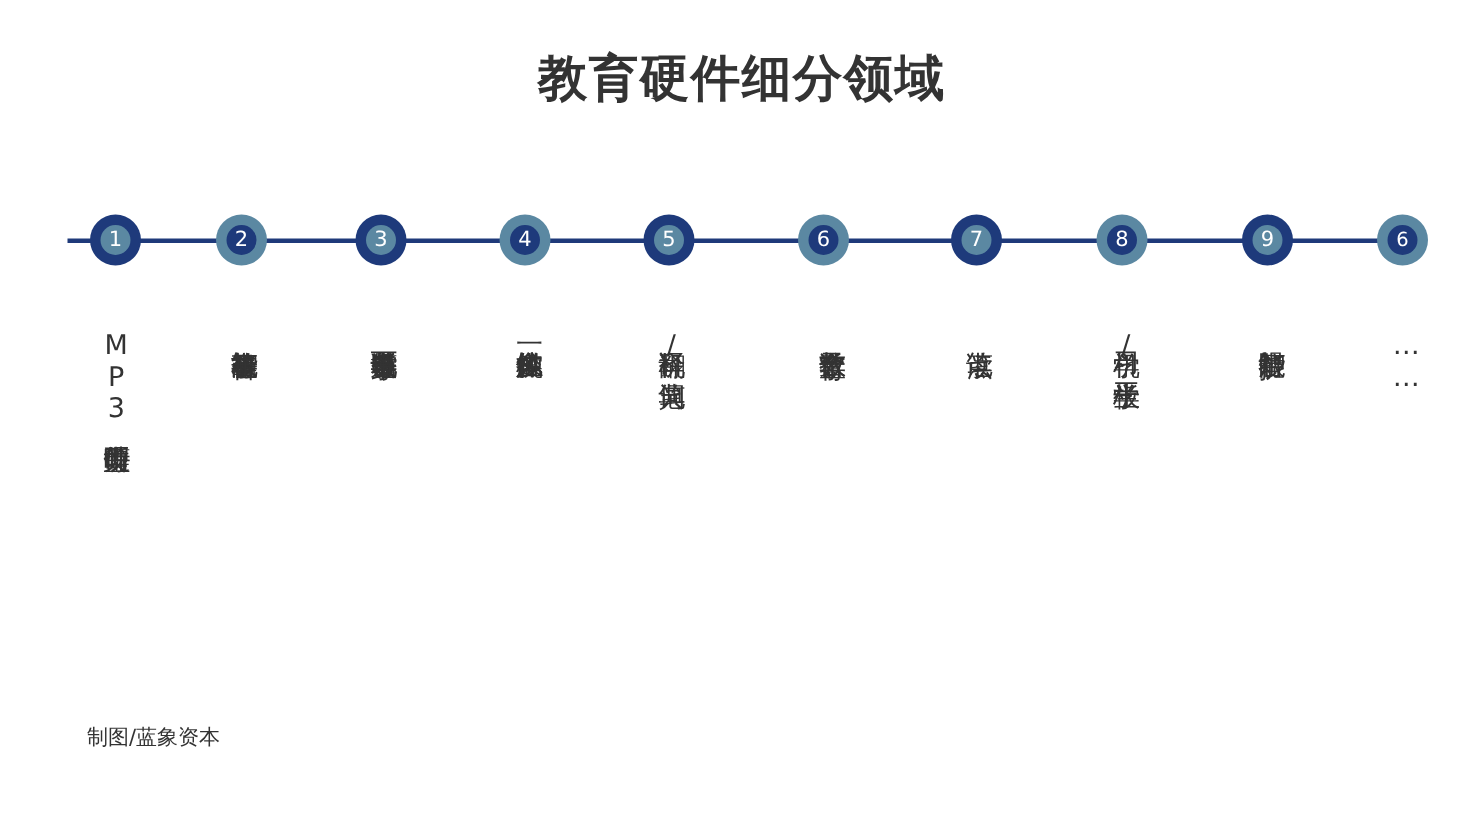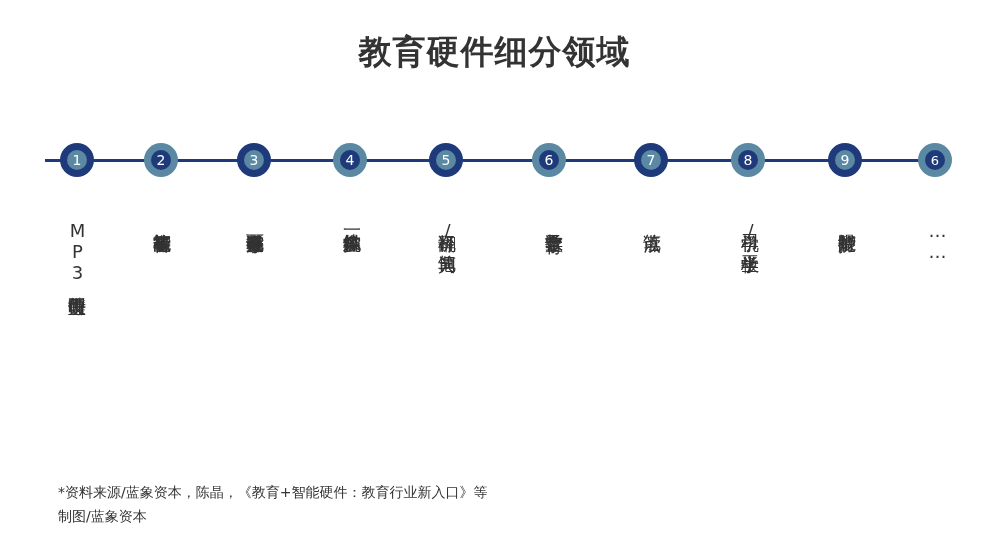--- a/index.html
+++ b/index.html
@@ -63,15 +63,14 @@
 <div class="label" style="left:243px">电话手表等可穿戴设备</div>
 <div class="label" style="left:340px">多媒体触控一体机</div>
 <div class="label" style="left:435px">翻译机/词典笔</div>
 <div class="label" style="left:542px">教育数字盒子</div>
 <div class="label" style="left:640px">点读笔</div>
 <div class="label" style="left:738px">学习机/学生平板</div>
 <div class="label" style="left:835px">智能护眼灯</div>
 <div class="label" style="left:925px">……</div>
 
 <div class="footnote">
-  <div>*资料来源/蓝象资本，陈晶，《教育+智能硬件：教育行业新入口》等</div>
   <div>制图/蓝象资本</div>
 </div>
 
 </body></html>

